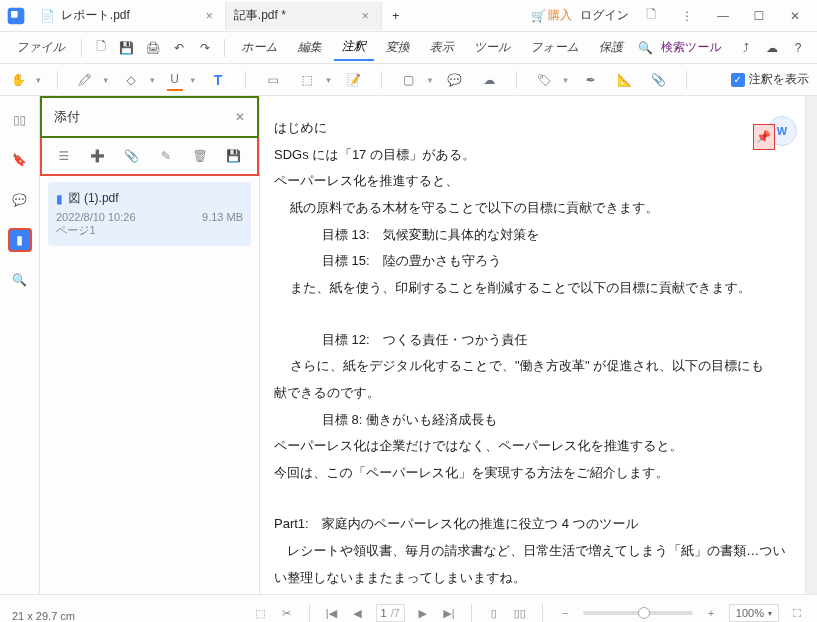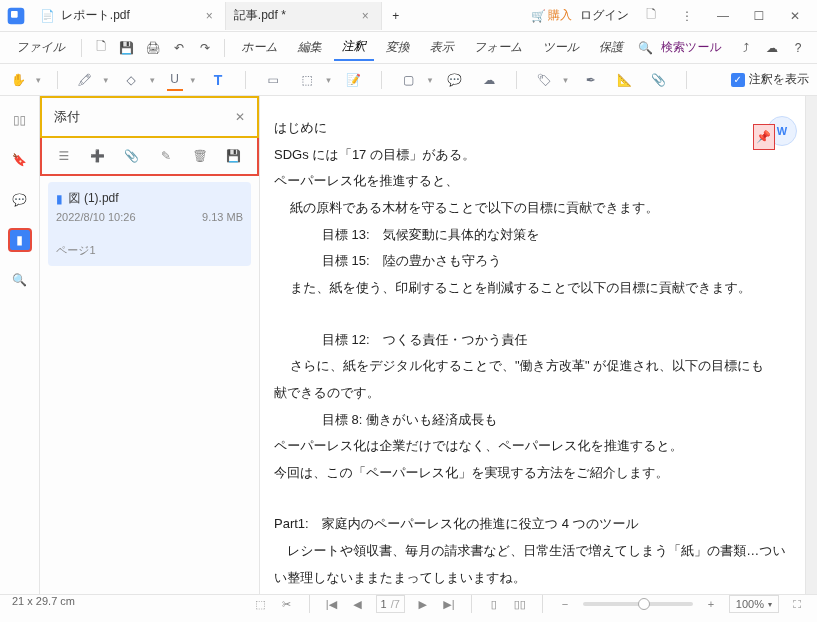--- a/index.html
+++ b/index.html
@@ -30,40 +30,40 @@
 .text-icon { color: #3b82f6; font-weight: bold; font-size: 14px; }
 .show-annotations { margin-left: auto; display: flex; align-items: center; gap: 4px; }
 .checkbox { width: 14px; height: 14px; background: #3b82f6; border-radius: 2px; color: white; display: flex; align-items: center; justify-content: center; font-size: 10px; }
 
 .main { display: flex; height: calc(100% - 96px - 28px); }
 .left-rail { width: 40px; background: #fdfdfd; border-right: 1px solid #e5e5e5; display: flex; flex-direction: column; align-items: center; padding-top: 12px; gap: 16px; }
 .rail-icon { width: 24px; height: 24px; display: flex; align-items: center; justify-content: center; color: #888; border-radius: 4px; }
 .rail-icon.active { background: #3b82f6; color: white; border: 2px solid #e74c3c; }
 
 .side-panel { width: 220px; background: #fdfdfd; border-right: 1px solid #e5e5e5; display: flex; flex-direction: column; }
-.panel-header { padding: 10px 12px; display: flex; justify-content: space-between; align-items: center; border: 2px solid #eab308; }
+.panel-header { padding: 10px 12px; display: flex; justify-content: space-between; align-items: center; border: 2px solid #4d7c0f; }
 .panel-title { font-size: 13px; }
 .panel-close { color: #888; }
 .panel-tools { display: flex; gap: 14px; padding: 8px 12px; border-left: 2px solid #e74c3c; border-right: 2px solid #e74c3c; border-bottom: 2px solid #e74c3c; }
 .panel-tool { width: 20px; height: 20px; color: #888; display: flex; align-items: center; justify-content: center; }
 .attachment-item { background: #e8f0fe; margin: 6px 8px; padding: 8px; border-radius: 4px; }
 .attach-name { display: flex; align-items: center; gap: 6px; color: #333; font-size: 12px; }
 .attach-meta { display: flex; justify-content: space-between; color: #888; font-size: 11px; margin-top: 4px; }
-.attach-page { color: #888; font-size: 11px; margin-top: 20px; }
+.attach-page { color: #888; font-size: 11px; }
 
 .content { flex: 1; background: #fff; overflow: auto; position: relative; }
 .doc { padding: 20px 14px; font-size: 13px; line-height: 1.9; color: #222; }
 .doc p { margin-bottom: 2px; }
 .indent1 { padding-left: 16px; }
 .indent2 { padding-left: 48px; }
 .pushpin-marker { position: absolute; right: 30px; top: 28px; width: 22px; height: 26px; border: 1px solid #de3c3c; background: #fddada; display: flex; align-items: center; justify-content: center; }
 .word-badge { position: absolute; right: 8px; top: 20px; width: 30px; height: 30px; border-radius: 50%; background: #eaf2ff; display: flex; align-items: center; justify-content: center; border: 1px solid #c8dcfc; color: #3b82f6; font-weight: bold; font-size: 11px; }
 .scrollbar-y { width: 12px; background: #f0f0f0; border-left: 1px solid #e5e5e5; }
 
-.statusbar { height: 28px; display: flex; align-items: flex-start; background: #fdfdfd; border-top: 1px solid #e5e5e5; padding: 0 12px; gap: 8px; font-size: 11px; color: #666; }
+.statusbar { height: 28px; display: flex; align-items: flex-end; background: #fdfdfd; border-top: 1px solid #e5e5e5; padding: 0 12px; gap: 8px; font-size: 11px; color: #666; }
 .sb-left { flex: 0 0 auto; }
 .sb-center { margin-left: auto; display: flex; align-items: center; gap: 10px; }
 .page-input { display: flex; align-items: center; gap: 4px; border: 1px solid #ddd; padding: 0 4px; height: 18px; }
 .slider { position: relative; width: 110px; height: 4px; background: #ddd; border-radius: 2px; }
 .slider-thumb { position: absolute; left: 50%; top: -4px; width: 12px; height: 12px; background: #fff; border: 1px solid #aaa; border-radius: 50%; }
 .zoom-box { border: 1px solid #ddd; padding: 0 6px; height: 18px; display: flex; align-items: center; gap: 4px; }
 .sb-icon { width: 16px; height: 16px; display: flex; align-items: center; justify-content: center; color: #888; }
 </style>
 </head>
 <body>
@@ -105,22 +105,22 @@
   <span class="menu-icon">💾</span>
   <span class="menu-icon">🖨</span>
   <span class="menu-icon">↶</span>
   <span class="menu-icon">↷</span>
   <div class="divider"></div>
   <span class="menu-item">ホーム</span>
   <span class="menu-item">編集</span>
   <span class="menu-item active">注釈</span>
   <span class="menu-item">変換</span>
   <span class="menu-item">表示</span>
+  <span class="menu-item">ツール</span>
   <span class="menu-item">フォーム</span>
-  <span class="menu-item">ツール</span>
   <span class="menu-item">保護</span>
   <span class="menu-icon">🔍</span>
   <span class="search-tool">検索ツール</span>
   <span style="margin-left:auto" class="menu-icon">⤴</span>
   <span class="menu-icon">☁</span>
   <span class="menu-icon">?</span>
 </div>
 
 <div class="toolbar">
   <div class="tool-group">

